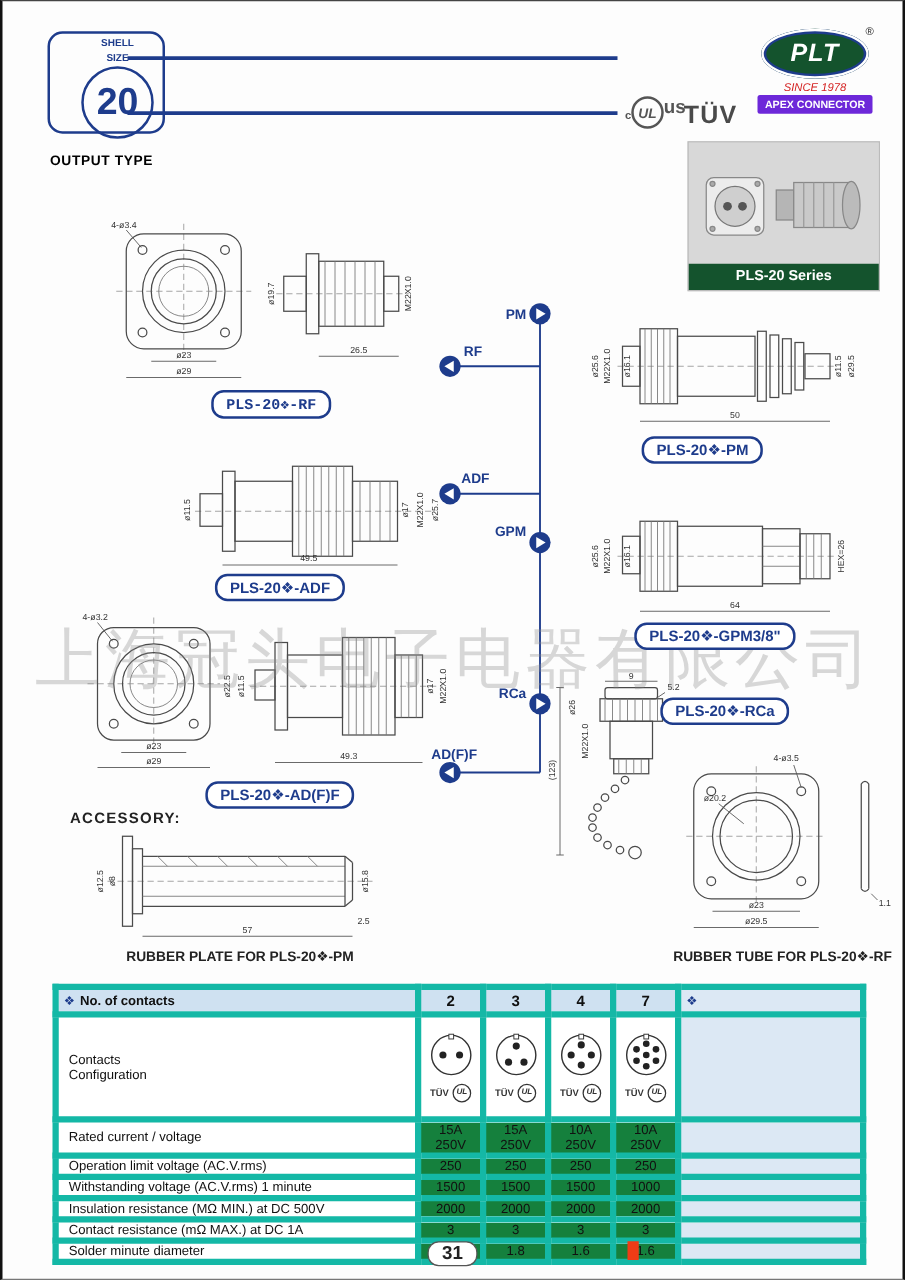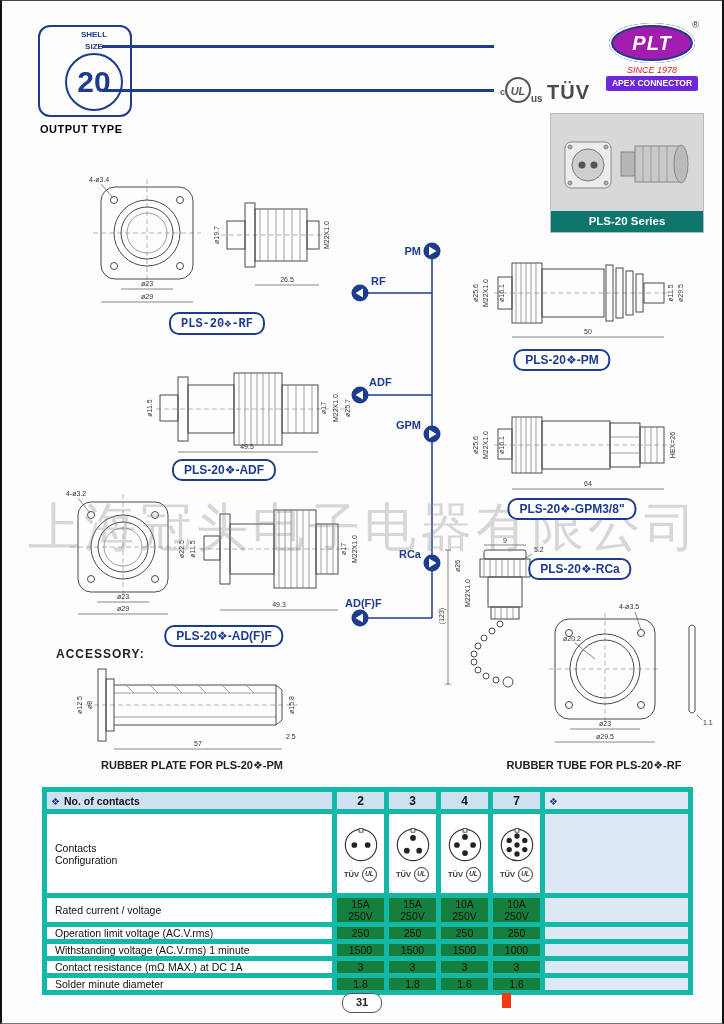--- a/index.html
+++ b/index.html
@@ -1,40 +1,40 @@
 <!DOCTYPE html>
 <html><head>
 <meta charset="utf-8">
 <style>
   html,body{margin:0;padding:0;background:#fff;}
   body{font-family:"Liberation Sans","DejaVu Sans",sans-serif;}
   .page{position:relative;width:724px;height:1024px;background:#fdfdfd;overflow:hidden;
         border-left:2px solid #111;border-right:2px solid #111;border-top:1px solid #444;border-bottom:1px solid #777;box-sizing:border-box;}
   
-  .shell-badge{position:absolute;left:36px;top:24px;width:94px;height:92px;border:2.5px solid #1e3c8c;border-radius:12px;box-sizing:border-box;text-align:center;padding-left:18px;}
+  .shell-badge{position:absolute;left:36px;top:24px;width:94px;height:82px;border:2.5px solid #1e3c8c;border-radius:12px;box-sizing:border-box;text-align:center;padding-left:18px;}
   .shell-badge .w{font-size:8px;font-weight:bold;color:#1e3c8c;line-height:9px;margin-top:3px;}
   .shell-circle{width:58px;height:58px;border:2.5px solid #1e3c8c;border-radius:50%;margin:2px auto 0;box-sizing:border-box;}
   .shell-num{font-size:30px;font-weight:bold;color:#1e3c8c;line-height:53px;}
   .output-type{position:absolute;left:38px;top:122px;font-size:11px;font-weight:bold;color:#000;letter-spacing:.5px;}
   .title-line{position:absolute;left:100px;width:392px;height:2.5px;background:#1e3c8c;}
   .page-title{position:absolute;left:100px;top:52px;width:392px;text-align:center;font-size:23px;font-weight:bold;color:#1e3c8c;}
   .ul-mark{position:absolute;left:498px;top:76px;display:flex;align-items:flex-start;color:#555;}
   .ul-c{font-size:9px;font-weight:bold;margin-top:10px;}
   .ul-circle{width:26px;height:26px;border:2px solid #555;border-radius:50%;font-size:11px;font-style:italic;font-weight:bold;text-align:center;line-height:24px;box-sizing:border-box;}
-  .ul-us{font-size:10px;font-weight:bold;margin-top:16px;}
+  .ul-us{font-size:15px;font-weight:bold;}
   .tuv-mark{position:absolute;left:545px;top:80px;font-size:20px;font-weight:bold;color:#4a4a4a;letter-spacing:1px;}
   .plt{position:absolute;left:604px;top:22px;width:92px;text-align:center;}
-  .plt-oval{width:86px;height:40px;background:#a21caf;border-radius:50%;margin:0 auto;box-shadow:inset 0 0 0 2px #fff,inset 0 0 0 4px #1e3c8c;}
+  .plt-oval{width:86px;height:40px;background:#14532d;border-radius:50%;margin:0 auto;box-shadow:inset 0 0 0 2px #fff,inset 0 0 0 4px #1e3c8c;}
   .plt-oval span{color:#fff;font-style:italic;font-weight:bold;font-size:20px;line-height:40px;letter-spacing:1px;}
   .plt-reg{position:absolute;right:-1px;top:-3px;font-size:9px;color:#222;}
   .plt-since{color:#d42020;font-style:italic;font-weight:normal;font-size:9px;margin-top:2px;}
   .plt-apex{background:#6d28d9;color:#fff;font-weight:bold;font-size:8.5px;line-height:15px;border-radius:2px;margin-top:1px;}
   
   .photo{position:absolute;left:548px;top:112px;width:154px;height:120px;background:#d8d8d8;border:1px solid #bbb;box-sizing:border-box;}
-  .photo-banner{position:absolute;left:0;bottom:0;width:100%;height:21px;background:#0f766e;color:#fff;font-weight:bold;font-size:11.5px;text-align:center;line-height:21px;}
+  .photo-banner{position:absolute;left:0;bottom:0;width:100%;height:21px;background:#14532d;color:#fff;font-weight:bold;font-size:11.5px;text-align:center;line-height:21px;}
   
   .drawing{position:absolute;z-index:1;}
   .dln{stroke:#4a4a4a;stroke-width:1;fill:none;}
   .dthin{stroke:#777;stroke-width:.7;fill:none;}
   .dcl{stroke:#999;stroke-width:.7;stroke-dasharray:5 3;fill:none;}
   .ddim{stroke:#555;stroke-width:.7;fill:none;}
   .dim{font-family:"Liberation Sans",sans-serif;font-size:7px;fill:#333;}
   .treelabel{font-family:"Liberation Sans",sans-serif;font-size:11px;font-weight:bold;fill:#1e3c8c;}
   .arrowc{fill:#1e3c8c;}
   .arrowt{fill:#fff;}
@@ -52,21 +52,21 @@
   td.hnum{background:#cfe1f1;text-align:center;font-size:12px;font-weight:bold;}
   td.tail{background:#dce8f4;}
   td.cfg{height:84px;text-align:center;vertical-align:middle;background:#fff;}
   td.lblcell{padding-left:8px;height:16px;background:#fff;}
   td.val{text-align:center;background:#15803d;}
   .diamond{color:#1e3c8c;font-size:10px;margin-right:4px;}
   .marks{display:flex;justify-content:center;align-items:center;gap:3px;margin-top:1px;}
   .tuv-small{font-size:7.5px;font-weight:bold;color:#333;}
   .ul-small{display:inline-block;width:13px;height:13px;border:1px solid #333;border-radius:50%;font-size:6.5px;font-style:italic;font-weight:bold;line-height:12px;text-align:center;color:#333;}
   
-  .page-pill{position:absolute;left:340px;top:992px;width:38px;height:18px;border:1.5px solid #555;border-radius:9px;background:#fff;text-align:center;font-size:11px;font-weight:bold;line-height:17px;color:#222;z-index:3;}
+  .page-pill{position:absolute;left:340px;top:992px;width:38px;height:18px;border:1.5px solid #555;border-radius:9px;background:#fff;text-align:center;font-size:15px;font-weight:bold;line-height:17px;color:#222;z-index:3;}
   .ali{position:absolute;left:512px;top:986px;font-size:21px;font-weight:bold;color:#ef3c16;z-index:3;}
   .ali-block{position:absolute;left:500px;top:992px;width:9px;height:15px;background:#ef3c16;z-index:3;}
 </style>
 </head>
 <body>
 
 <div class="page">
 
   <div class="shell-badge">
     <div class="w">SHELL</div>
@@ -384,21 +384,21 @@
 
   <div class="plabel" style="left:215px;top:311px;font-family:Liberation Mono, monospace;">PLS-20❖-RF</div>
   <div class="plabel" style="left:560px;top:348px;">PLS-20❖-PM</div>
   <div class="plabel" style="left:222px;top:458px;">PLS-20❖-ADF</div>
   <div class="plabel" style="left:570px;top:497px;">PLS-20❖-GPM3/8"</div>
   <div class="plabel" style="left:578px;top:557px;">PLS-20❖-RCa</div>
   <div class="plabel" style="left:222px;top:624px;">PLS-20❖-AD(F)F</div>
 
   <div class="acc-title">ACCESSORY:</div>
   <div class="caption" style="left:190px;top:758px;">RUBBER PLATE FOR PLS-20❖-PM</div>
-  <div class="caption" style="left:592px;top:758px;">RUBBER TUBE FOR PLS-20❖-RF</div>
+  <div class="caption" style="left:624px;top:758px;">RUBBER TUBE FOR PLS-20❖-RF</div>
 
   <table class="spec-table">
     <colgroup>
         <col style="width:290px;">
         <col style="width:52px;">
         <col style="width:52px;">
         <col style="width:52px;">
         <col style="width:52px;">
         <col style="width:148px;">
       </colgroup>
@@ -492,20 +492,28 @@
     </tr>
     <tr>
       <td class="lblcell">Withstanding voltage (AC.V.rms) 1 minute</td>
       <td class="val">1500</td>
       <td class="val">1500</td>
       <td class="val">1500</td>
       <td class="val">1000</td>
       <td class="tail"></td>
     </tr>
     <tr>
+      <td class="lblcell">Insulation resistance (MΩ MIN.) at DC 500V</td>
+      <td class="val">2000</td>
+      <td class="val">2000</td>
+      <td class="val">2000</td>
+      <td class="val">2000</td>
+      <td class="tail"></td>
+    </tr>
+    <tr>
       <td class="lblcell">Contact resistance (mΩ MAX.) at DC 1A</td>
       <td class="val">3</td>
       <td class="val">3</td>
       <td class="val">3</td>
       <td class="val">3</td>
       <td class="tail"></td>
     </tr>
     <tr>
       <td class="lblcell">Solder minute diameter</td>
       <td class="val">1.8</td>

